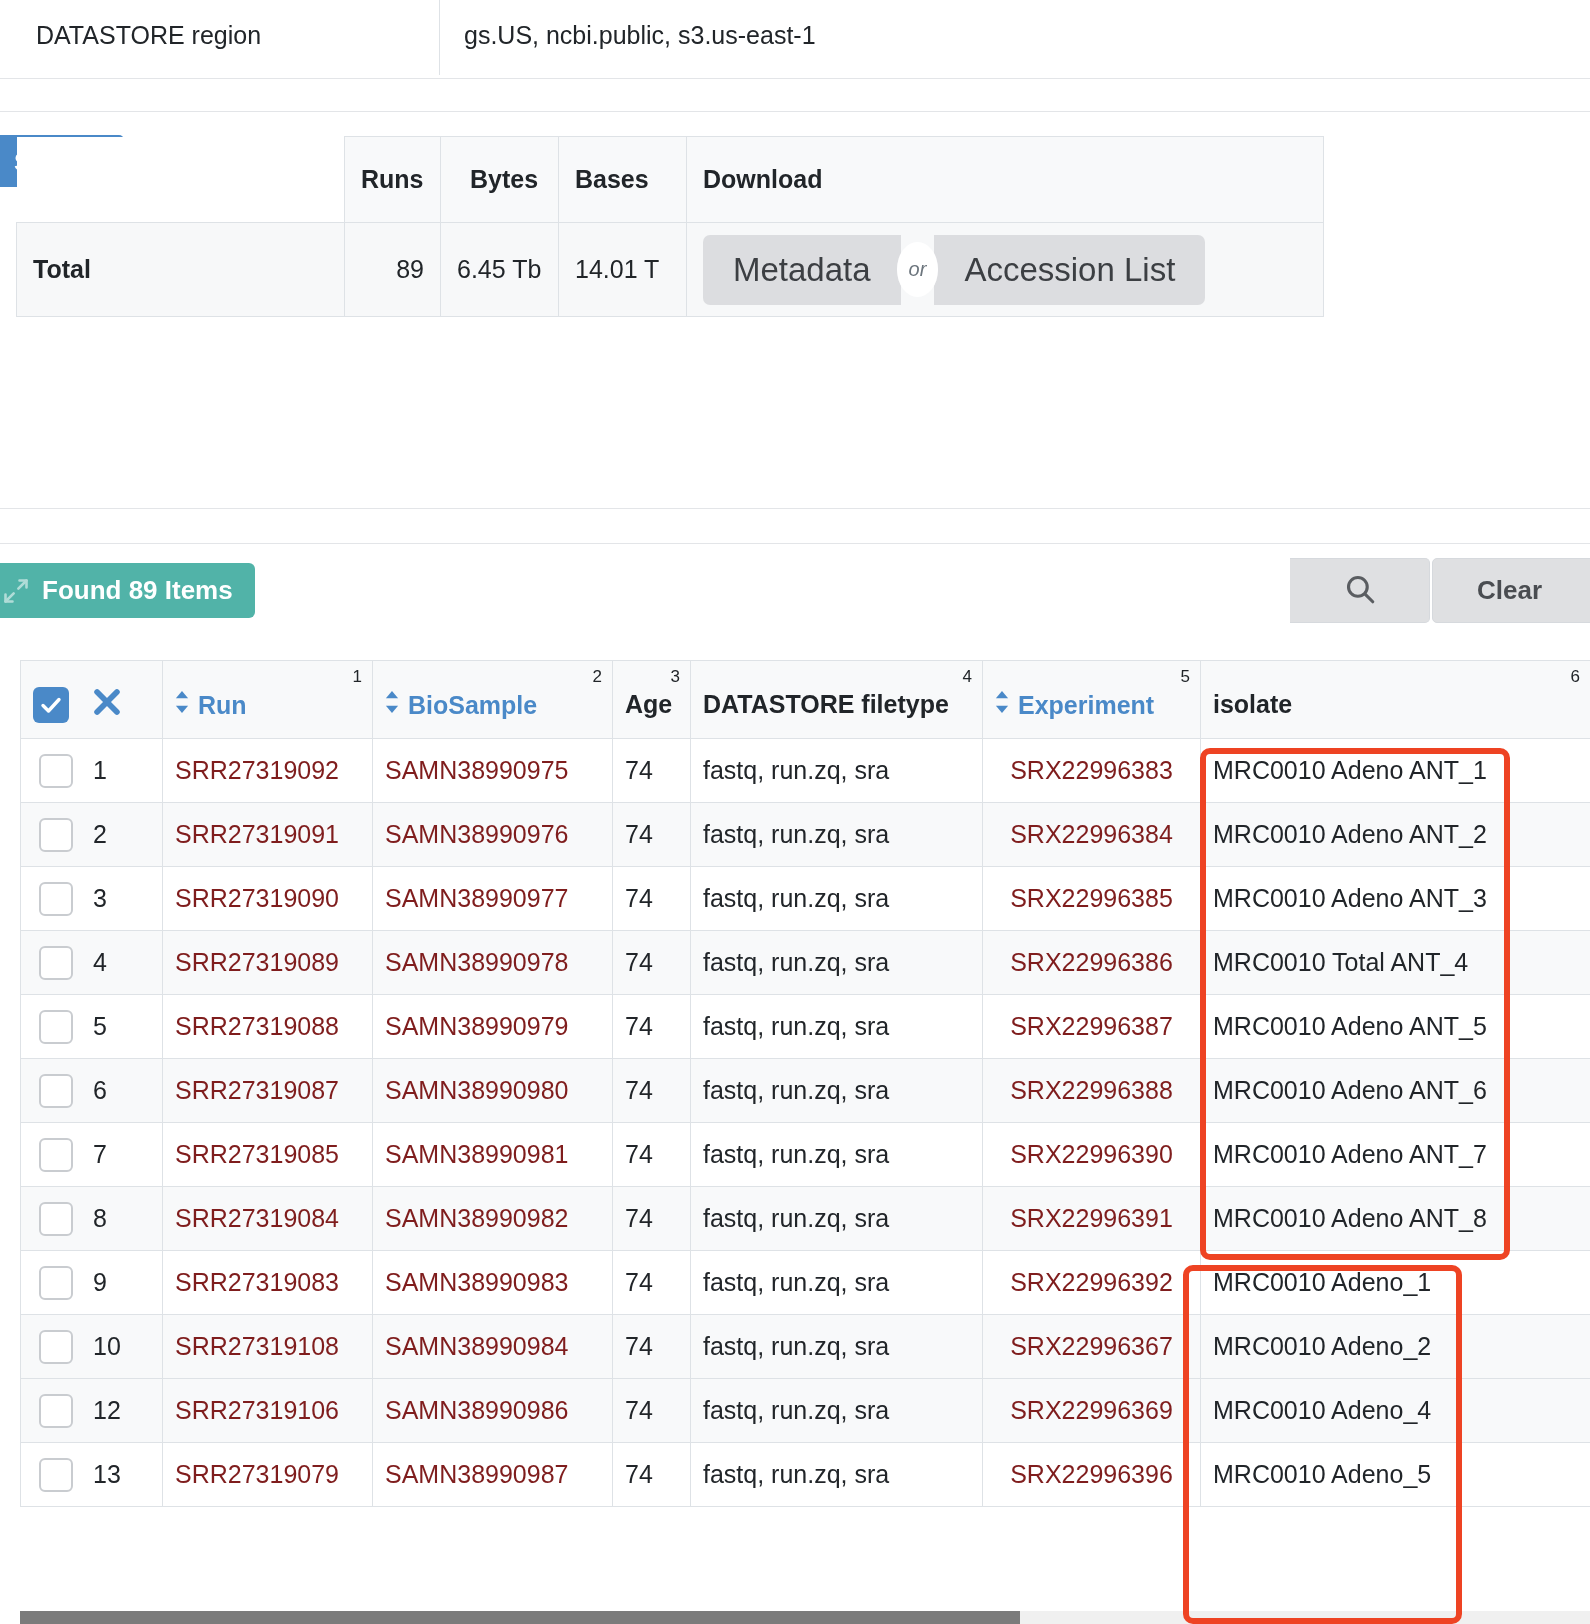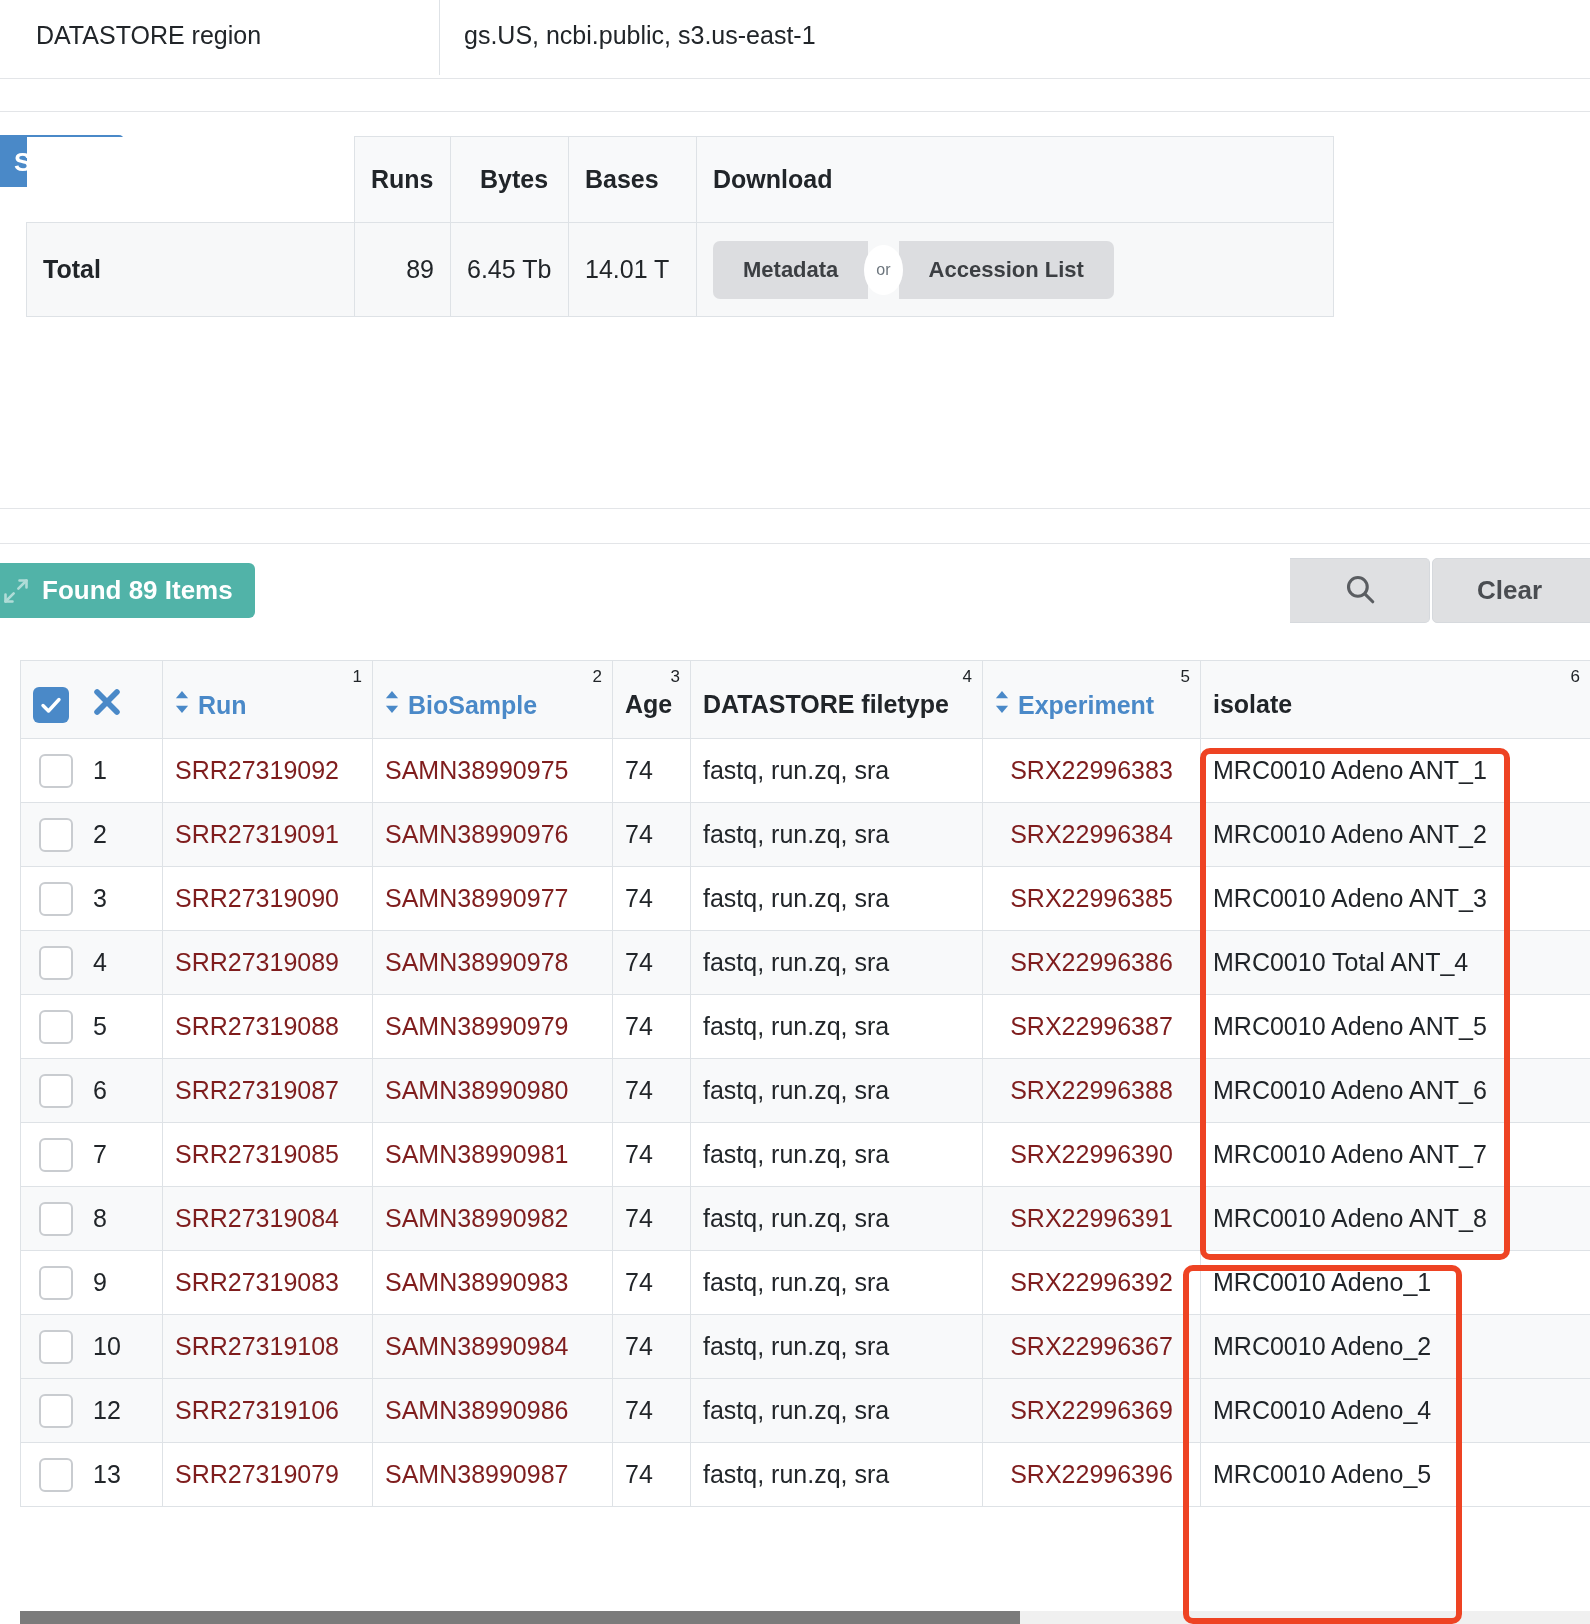--- a/index.html
+++ b/index.html
@@ -46,21 +46,21 @@
     background: #4a89c8; color: #ffffff;
     border: none; border-radius: 5px;
     font-size: 26px; font-weight: bold;
     font-family: "Liberation Sans", sans-serif;
     text-align: left; padding-left: 26px;
     cursor: pointer; line-height: 52px;
   }
 
   
   .sum-table {
-    position: absolute; left: 26px; top: 136px;
+    position: absolute; left: 16px; top: 136px;
     width: 1308px;
     border-collapse: collapse;
     font-size: 25px;
     border-radius: 14px;
   }
   .sum-table th, .sum-table td {
     border: 1px solid #dee2e6;
     padding: 0 16px;
     vertical-align: middle;
   }
@@ -78,31 +78,31 @@
   .sum-table .lbl { width: 328px; font-weight: bold; }
   .sum-table .num { width: 96px; text-align: right; }
   .sum-table .numl { width: 118px; text-align: left; }
   .sum-table .col-runs   { width: 96px; }
   .sum-table .col-bytes  { width: 118px; padding-left: 29px; }
   .sum-table .col-bases  { width: 128px; }
 
   .dl-group { display: flex; align-items: center; }
   .dl-pill {
     background: #dcdde0; color: #3c3f43;
-    font-size: 22px; font-weight: bold;
+    font-size: 33px; font-weight: normal;
     padding: 16px 30px;
     display: inline-block;
   }
   .dl-pill.first { border-radius: 7px 0 0 7px; }
   .dl-pill.last  { border-radius: 0 7px 7px 0; }
   .dl-or {
     background: #ffffff; color: #6c757d;
-    font-size: 16px; padding: 16px 12px;
+    font-size: 20px; padding: 16px 12px;
     border-radius: 50%;
-    margin: 0 -4px; z-index: 2; position: relative;
+    margin: 0 -4px; z-index: 2; position: relative; font-style: italic;
   }
   .dl-group.disabled .dl-pill { background: #ececee; color: #b9bcc0; }
   .dl-group.disabled .dl-or { color: #9a9ea3; }
 
   
   .found-badge {
     position: absolute; left: -14px; top: 563px;
     height: 55px; background: #51b3a8;
     border-radius: 6px;
     display: flex; align-items: center; gap: 12px;

